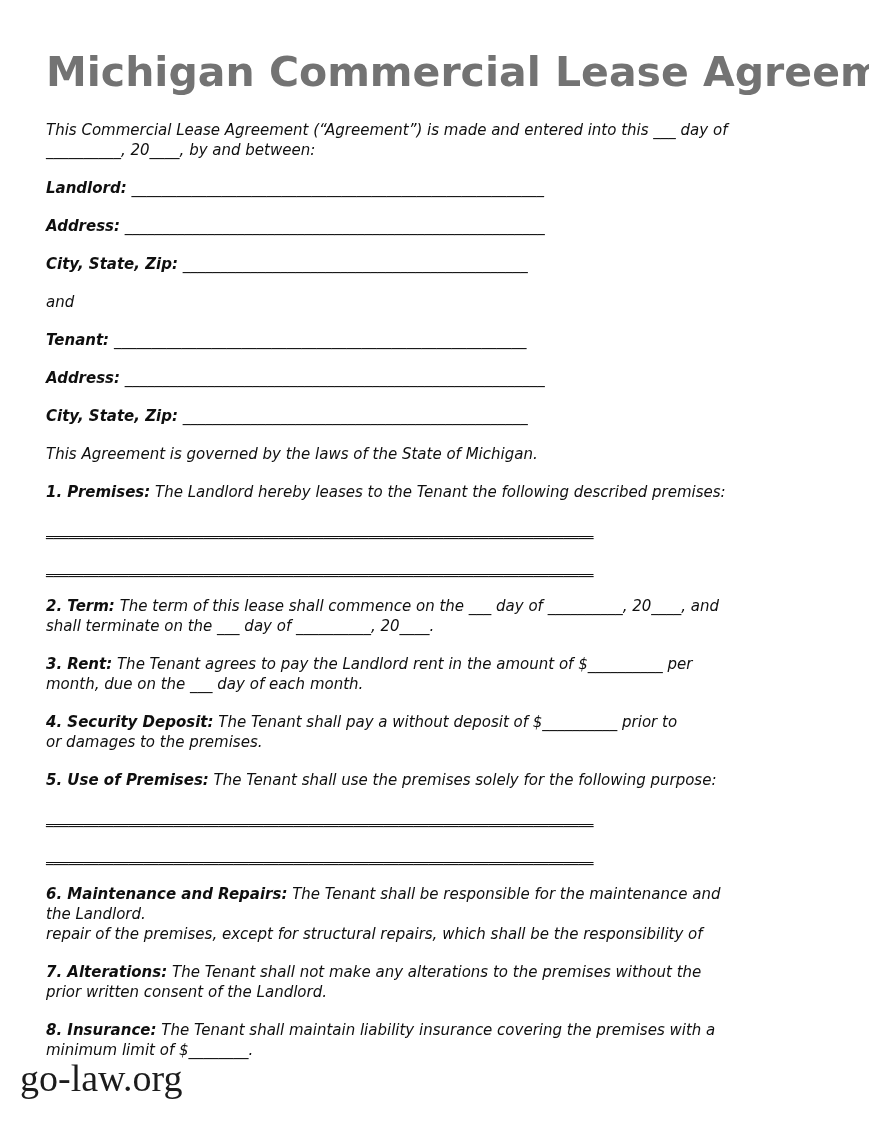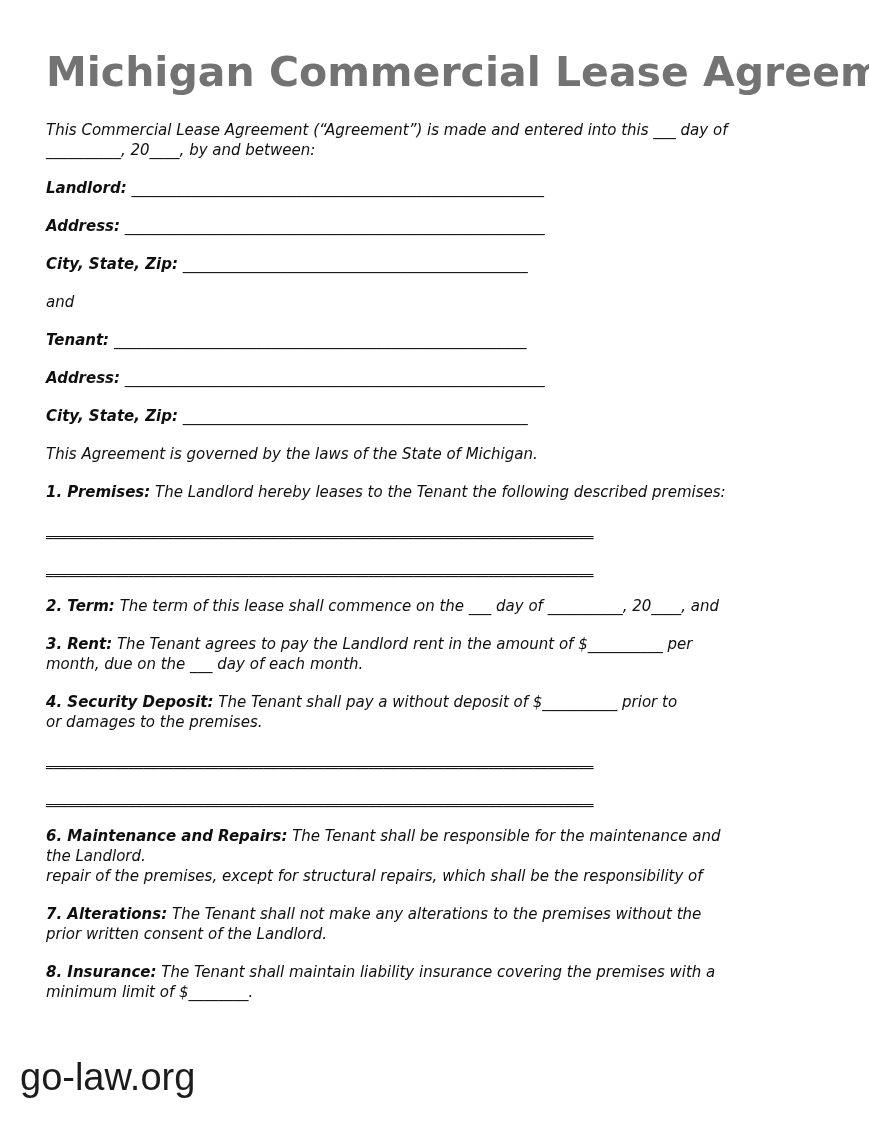--- a/index.html
+++ b/index.html
@@ -45,21 +45,21 @@
   .blankline {
     line-height: 20px;
     white-space: nowrap;
     letter-spacing: 0px;
     text-decoration: underline;
   }
   .watermark {
     position: absolute;
     left: 20px;
     top: 1056px;
-    font-family: Liberation Sans, sans-serif;
+    font-family: Liberation Serif, serif;
     font-size: 38px;
     font-weight: 400;
     color: #1c1c1c;
     white-space: nowrap;
     letter-spacing: 0px;
   }
 </style>
 </head>
 <body>
 
@@ -107,32 +107,36 @@
 
     <div class="para">
       <div class="ln"><strong>1. Premises:</strong><span> The Landlord hereby leases to the Tenant the following described premises:</span></div>
     </div>
 
     <div class="para blankline">_________________________________________________________________________</div>
     <div class="para blankline">_________________________________________________________________________</div>
 
     <div class="para">
       <div class="ln"><strong>2. Term:</strong><span> The term of this lease shall commence on the ___ day of __________, 20____, and</span></div>
+      <div class="ln">shall terminate on the ___ day of __________, 20____.</div>
     </div>
 
     <div class="para">
       <div class="ln"><strong>3. Rent:</strong><span> The Tenant agrees to pay the Landlord rent in the amount of $__________ per</span></div>
       <div class="ln">month, due on the ___ day of each month.</div>
     </div>
 
     <div class="para">
       <div class="ln"><strong>4. Security Deposit:</strong><span> The Tenant shall pay a without deposit of $__________ prior to</span></div>
       <div class="ln">or damages to the premises.</div>
     </div>
 
+    <div class="para">
+      <div class="ln"><strong>5. Use of Premises:</strong><span> The Tenant shall use the premises solely for the following purpose:</span></div>
+    </div>
 
     <div class="para blankline">_________________________________________________________________________</div>
     <div class="para blankline">_________________________________________________________________________</div>
 
     <div class="para">
       <div class="ln"><strong>6. Maintenance and Repairs:</strong><span> The Tenant shall be responsible for the maintenance and</span></div>
       <div class="ln">the Landlord.</div>
       <div class="ln">repair of the premises, except for structural repairs, which shall be the responsibility of</div>
     </div>
 

